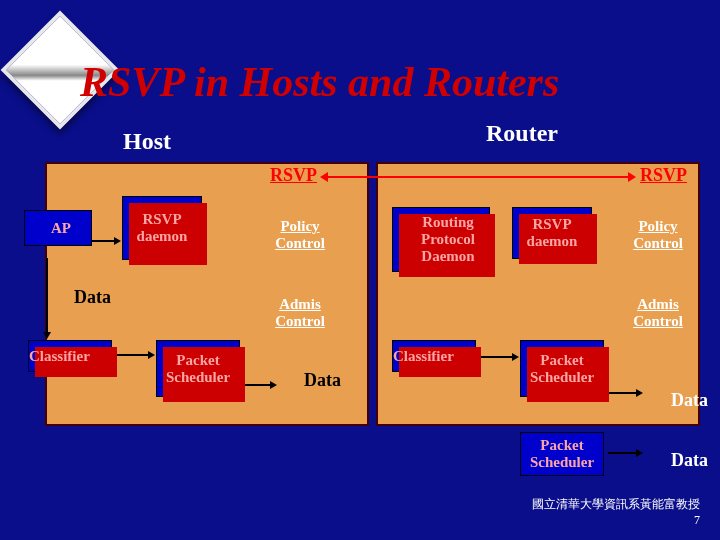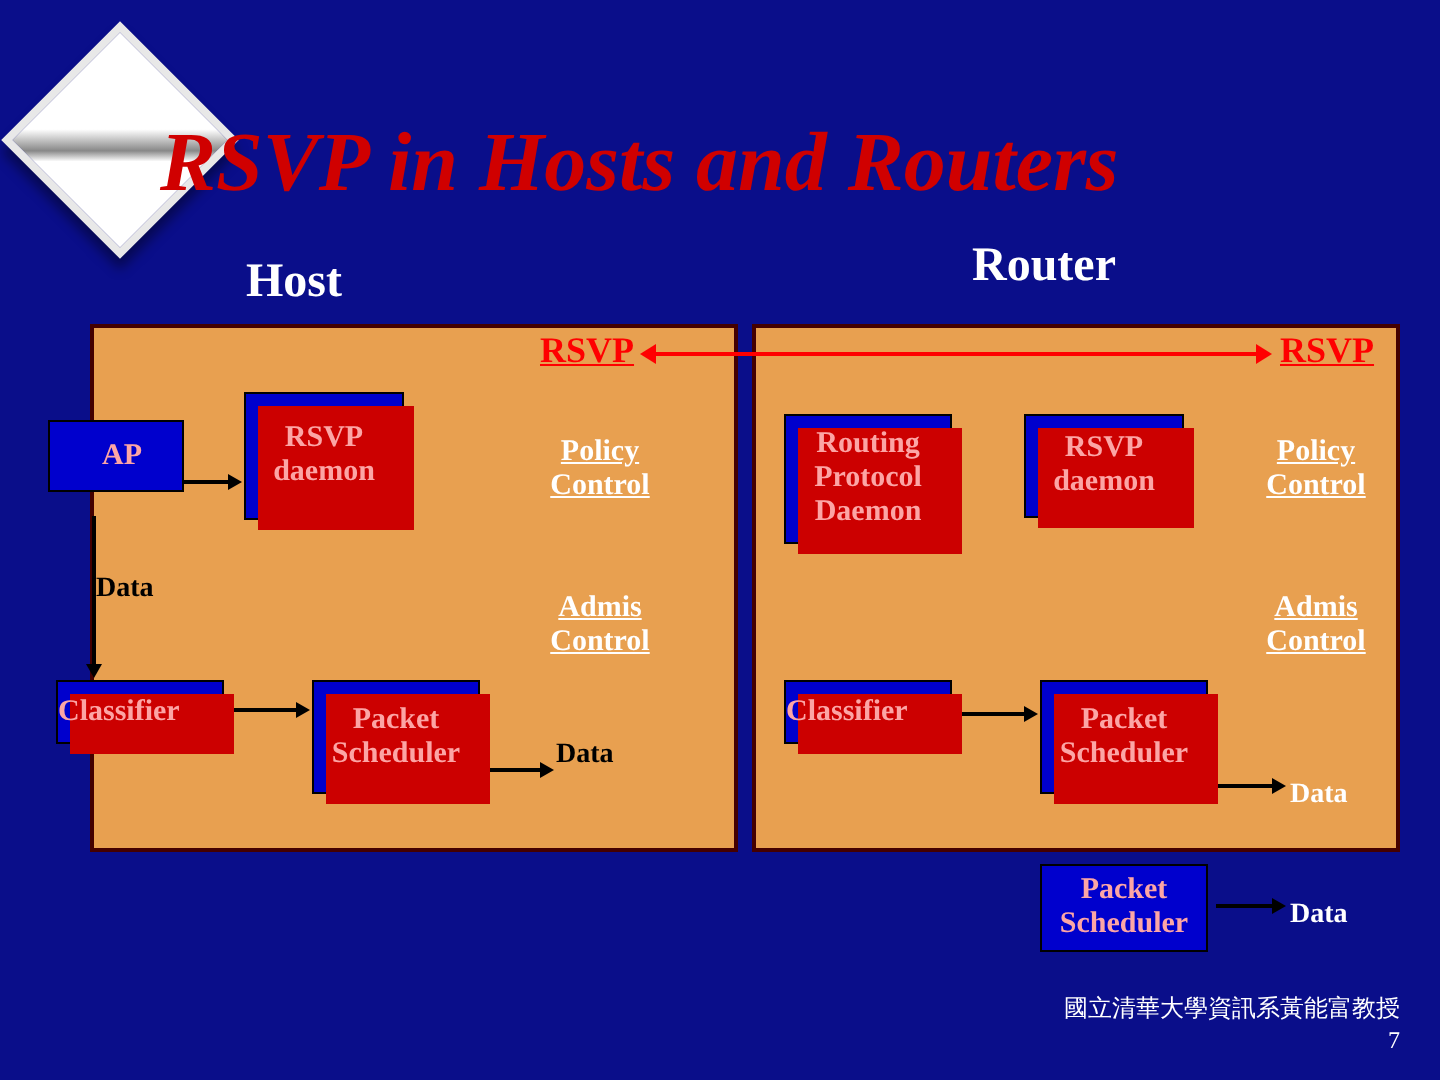--- a/index.html
+++ b/index.html
@@ -5,21 +5,21 @@
 body { margin:0; padding:0; width:720px; height:540px; background:#0a0e8a; font-family:"Times New Roman",serif; position:relative; overflow:hidden; }
 .title { position:absolute; top:58px; left:80px; color:#d00000; font-size:42px; font-weight:bold; font-style:italic; }
 .diamond { position:absolute; top:28px; left:18px; width:76px; height:76px; transform:rotate(45deg); border:4px solid #e8e8e8; background:linear-gradient(135deg,#fff 45%,#888 55%,#fff 60%); box-shadow:4px 4px 6px rgba(0,0,0,.4); }
 .label-top { position:absolute; color:#ffffff; font-size:24px; font-weight:bold; }
 .rsvp-lbl { position:absolute; color:#ff0000; font-size:18px; font-weight:bold; z-index:10;text-decoration:underline; }
 .panel { position:absolute; background:#e8a050; border:2px solid #400; }
 .box { position:absolute; background:#0000cd; color:#fca5a5; font-size:15px; font-weight:bold; text-align:center; display:flex; align-items:center; justify-content:flex-start; border:1px solid #000; }
 .box.shadow::before { content:""; position:absolute; top:6px; left:6px; width:100%; height:100%; background:#cc0000; z-index:-1; }
 .box { z-index:2; }
 .small-lbl { position:absolute; color:#fff; font-size:15px; font-weight:bold;text-decoration:underline; }
-.data-lbl { position:absolute; color:#000; font-size:14px; font-weight:bold; }
+.data-lbl { position:absolute; color:#000; font-size:18px; font-weight:bold;margin-left:26px; }
 .arrow-red { position:absolute; height:2px; background:#ff0000; z-index:5; }
 .arrow-red::after { content:""; position:absolute; right:-8px; top:-4px; border-left:8px solid #ff0000; border-top:5px solid transparent; border-bottom:5px solid transparent; }
 .arrow-red::before { content:""; position:absolute; left:-8px; top:-4px; border-right:8px solid #ff0000; border-top:5px solid transparent; border-bottom:5px solid transparent; }
 .arrow-blk-h { position:absolute; height:2px; background:#000; }
 .arrow-blk-h::after { content:""; position:absolute; right:-7px; top:-3px; border-left:7px solid #000; border-top:4px solid transparent; border-bottom:4px solid transparent; }
 .arrow-blk-v { position:absolute; width:2px; background:#000; }
 .arrow-blk-v::after { content:""; position:absolute; bottom:-7px; left:-3px; border-top:7px solid #000; border-left:4px solid transparent; border-right:4px solid transparent; }
 .footer { position:absolute; bottom:12px; right:20px; color:#fff; font-size:12px; text-align:right; }
 </style>
 </head>
@@ -50,21 +50,21 @@
 <div class="box shadow" style="top:340px; left:28px; width:82px; height:30px;">
     <span>Classifier</span>
   </div>
 <div class="box shadow" style="top:340px; left:156px; width:82px; height:55px;">
     <span>Packet Scheduler</span>
   </div>
 
 <div class="data-lbl" style="top:287px; left:48px;">Data</div>
 <div class="data-lbl" style="top:370px; left:278px;">Data</div>
 
-<div class="box shadow" style="top:207px; left:392px; width:82px; height:63px;">
+<div class="box shadow" style="top:207px; left:392px; width:82px; height:63px;padding-left:14px;">
     <span>Routing Protocol Daemon</span>
   </div>
 <div class="box shadow" style="top:207px; left:512px; width:78px; height:50px;">
     <span>RSVP daemon</span>
   </div>
 <div class="small-lbl" style="top:218px; left:618px; width:80px; text-align:center;">Policy Control</div>
 <div class="small-lbl" style="top:296px; left:618px; width:80px; text-align:center;">Admis Control</div>
 <div class="box shadow" style="top:340px; left:392px; width:82px; height:30px;">
     <span>Classifier</span>
   </div>

